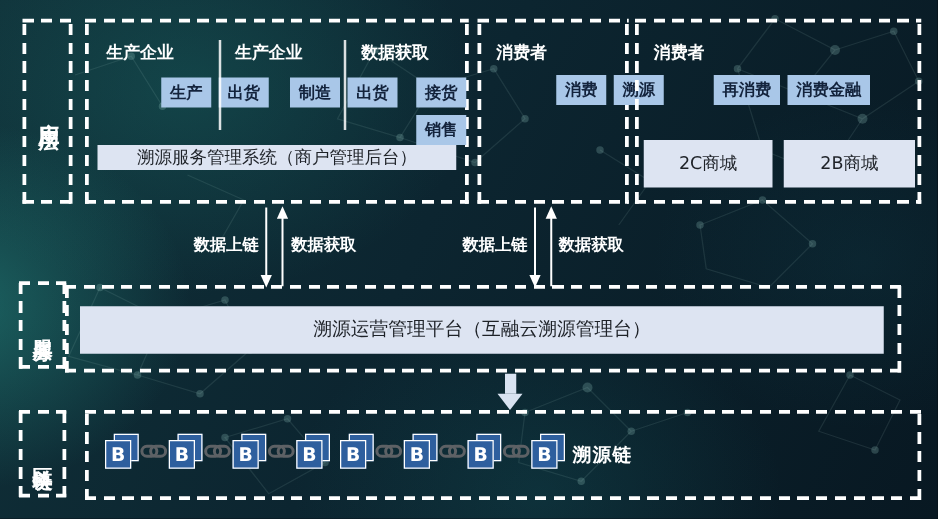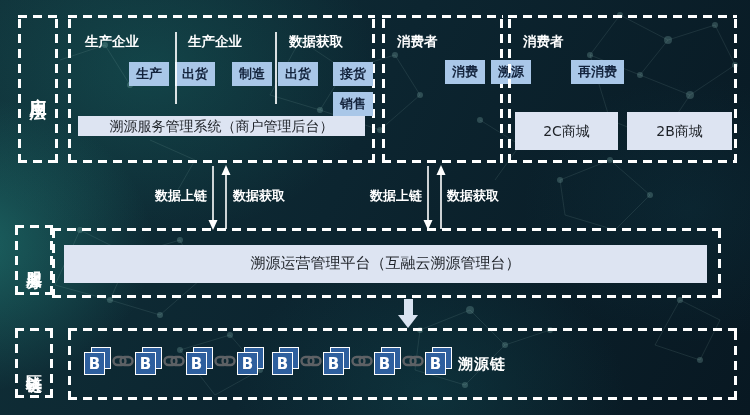--- a/index.html
+++ b/index.html
@@ -183,20 +183,21 @@
     <div class="chip-row" style="position:absolute; left:19px; top:45px;">
       <span class="chip">消费</span>
       <span class="chip">溯源</span>
     </div>
   </div>
 
   <div class="dashed" style="left:508px; top:15px; width:229px; height:148px;">
     <div class="g-title" style="position:absolute; left:15px; top:18px;">消费者</div>
     <div class="chip-row" style="position:absolute; left:19px; top:45px;justify-content:flex-end;">
       <span class="chip">再消费</span>
+      <span class="chip">消费金融</span>
     </div>
     <div class="panel" style="left:7px; top:97px; width:103px; height:38px;">2C商城</div>
     <div class="panel" style="left:119px; top:97px; width:105px; height:38px;">2B商城</div>
   </div>
 
   <span class="flow-label" style="left:155px; top:187px;">数据上链</span>
   <svg style="position:absolute; left:205px; top:164px;" width="32" height="67" viewBox="0 0 32 67">
     <line x1="8" y1="2" x2="8" y2="58" stroke="#fff" stroke-width="1.6"></line>
     <polygon points="8,66 3.5,56 12.5,56" fill="#fff"></polygon>
     <line x1="21" y1="65" x2="21" y2="9" stroke="#fff" stroke-width="1.6"></line>

